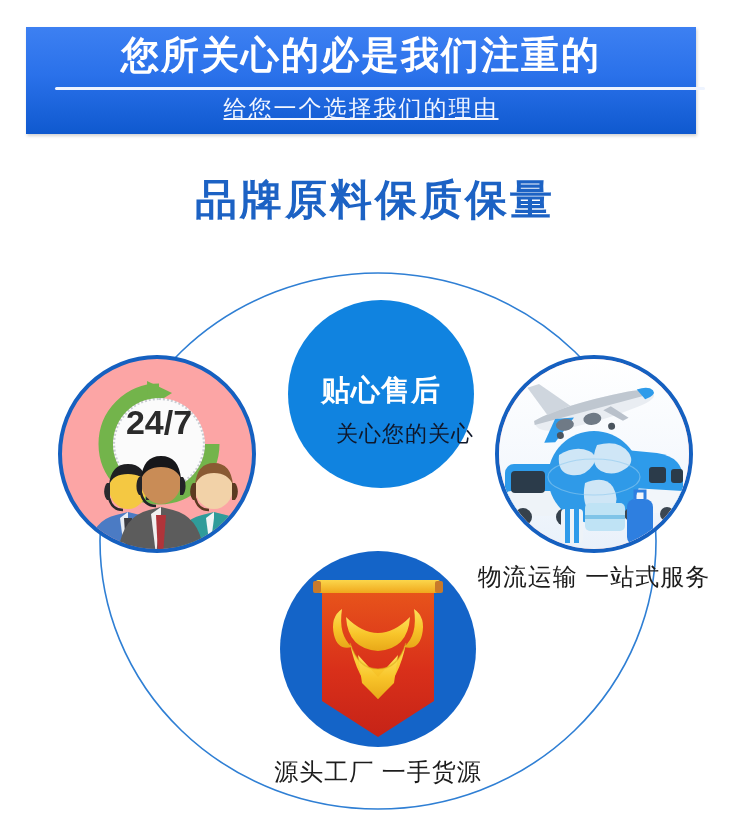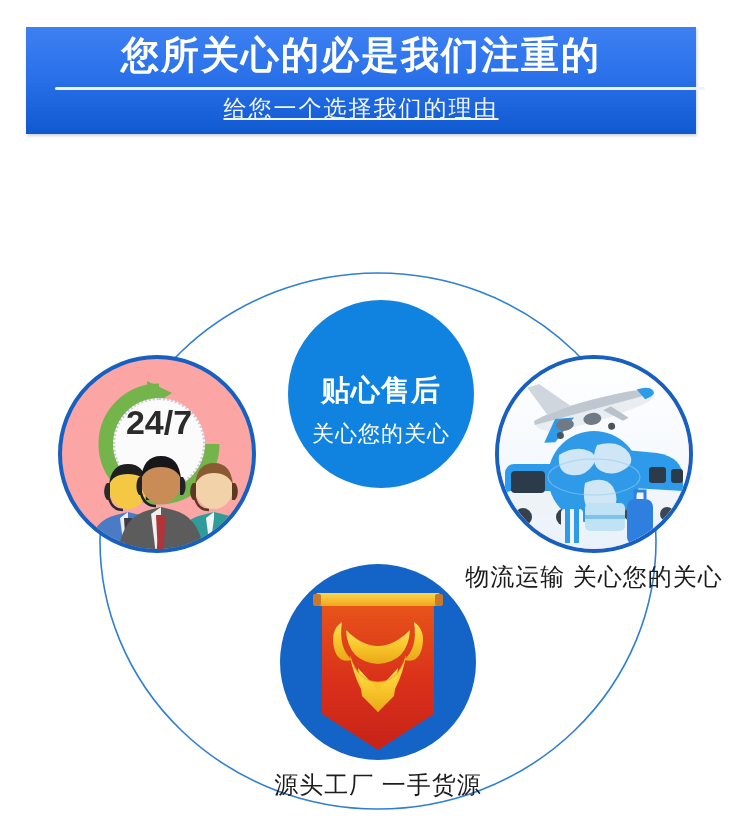--- a/index.html
+++ b/index.html
@@ -165,21 +165,21 @@
   #node-logistics { left: 495px; top: 100px; width: 198px; height: 198px; }
   #node-logistics .node-label { top: 206px; }
   .logi-scene {
     position: absolute;
     left: 0; top: 0;
     width: 190px; height: 190px;
     background: linear-gradient(180deg,#ffffff 0%,#f4f8fd 60%,#e9f1fa 100%);
   }
 
   
-  #node-factory { left: 280px; top: 309px; width: 196px; height: 196px; }
+  #node-factory { left: 280px; top: 296px; width: 196px; height: 196px; }
   #node-factory .node-ring {
     background: #1464c8;
     border: none;
   }
   #node-factory .node-label { top: 205px; }
 
   
   #center-circle {
     position: absolute;
     left: 288px;
@@ -205,38 +205,39 @@
     text-align: center;
     color: #ffffff;
     font-size: 29px;
     font-weight: bold;
     letter-spacing: 1px;
     white-space: nowrap;
   }
   .cc-bottom {
     position: absolute;
     left: 0; right: 0; top: 119px;
-    text-align: center;
-    color: #ffffff;
+    text-align: right;
+    color: #0f172a;
     font-size: 22px;
     letter-spacing: 1px;
     white-space: nowrap;
   }
 </style>
 </head>
 <body>
 
 <div id="page">
 
   <div class="banner">
     <div class="banner-title">您所关心的必是我们注重的</div>
     <div class="banner-rule"></div>
     <div class="banner-sub">给您一个选择我们的理由</div>
   </div>
 
+  <div class="section-heading">品牌原料保质保量</div>
 
   <div class="stage">
 
     <svg class="arc-svg" viewBox="0 0 750 560">
       <ellipse cx="378" cy="286" rx="278" ry="268" fill="none" stroke="#2f7fd4" stroke-width="1.6"></ellipse>
     </svg>
 
     <div class="node" id="node-support">
       <div class="node-ring">
 
@@ -334,21 +335,21 @@
             <rect x="62" y="150" width="22" height="34" rx="4" fill="#eef3f8"></rect>
             <rect x="66" y="150" width="5" height="34" fill="#2e9bea"></rect>
             <rect x="75" y="150" width="5" height="34" fill="#2e9bea"></rect>
             <rect x="86" y="144" width="40" height="28" rx="5" fill="#bfe3f5"></rect>
             <rect x="86" y="156" width="40" height="4" fill="#7fc4e8"></rect>
             <rect x="128" y="140" width="26" height="46" rx="8" fill="#2e7fe0"></rect>
             <path d="M136 140 l0-8 10 0 0 8" fill="none" stroke="#2e7fe0" stroke-width="3"></path>
           </g>
         </svg>
       </div>
-      <div class="node-label">物流运输  关心您的关心</div>
+      <div class="node-label">物流运输  一站式服务</div>
     </div>
 
     <div class="node" id="node-factory">
       <div class="node-ring">
         <svg viewBox="0 0 196 196" width="196" height="196">
           <defs>
             <linearGradient id="shieldGrad" x1="0" y1="0" x2="0" y2="1">
               <stop offset="0%" stop-color="#e8561b"></stop>
               <stop offset="55%" stop-color="#d9301a"></stop>
               <stop offset="100%" stop-color="#c62317"></stop>

